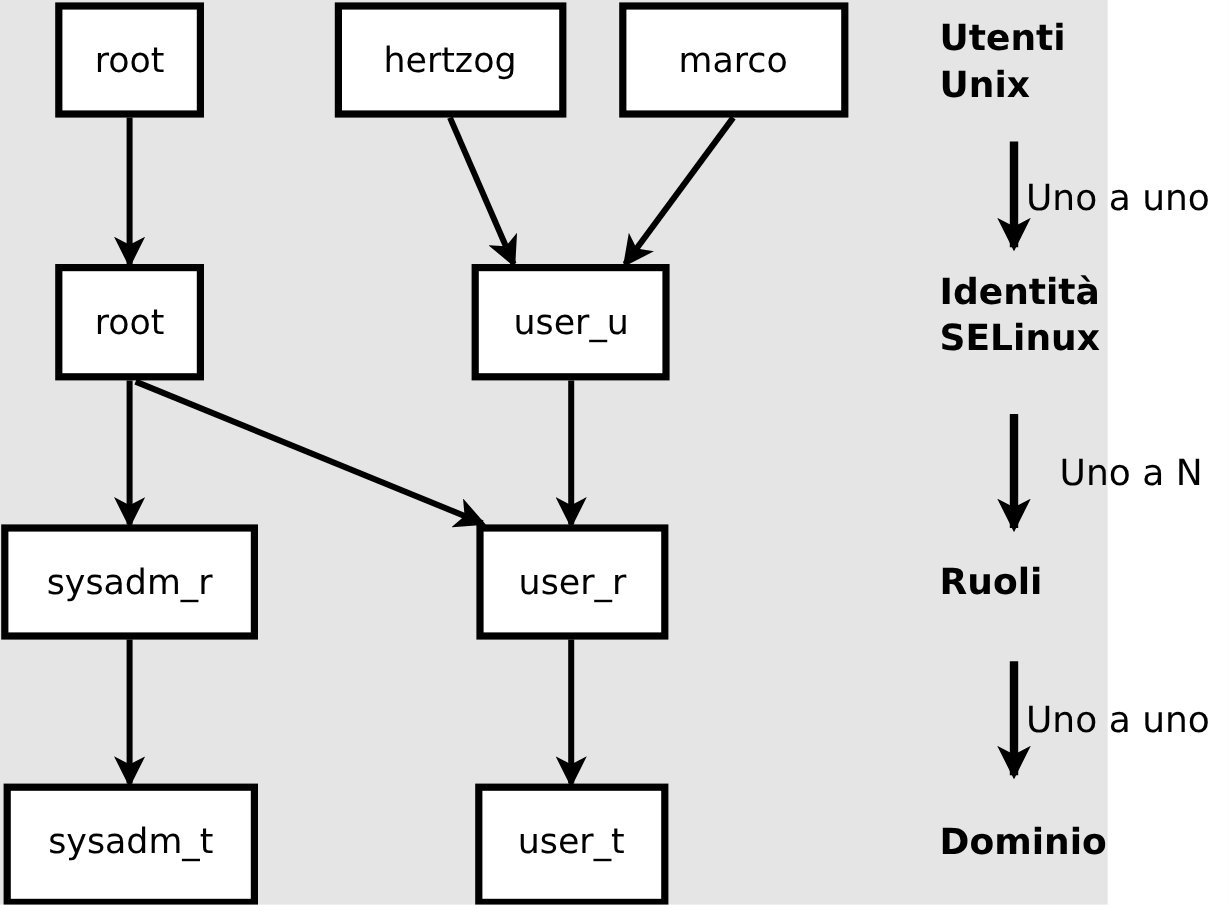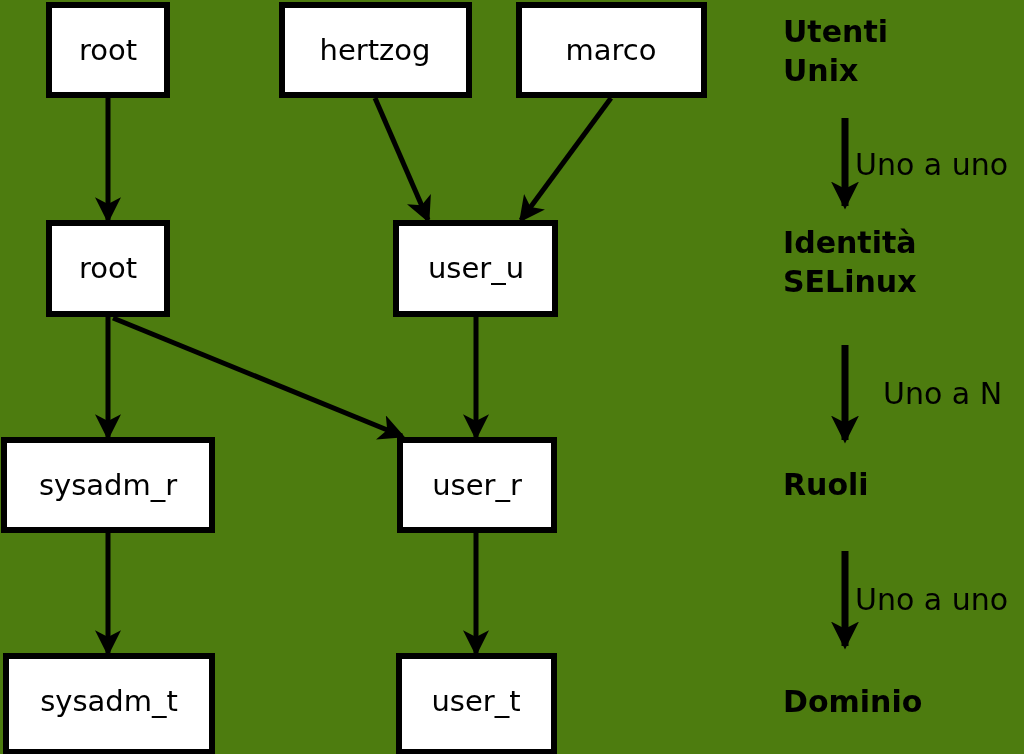--- a/index.html
+++ b/index.html
@@ -8,23 +8,23 @@
     background: #ffffff;
   }
   body {
     width: 1024px;
     height: 754px;
     font-family: "DejaVu Sans", sans-serif;
     overflow: hidden;
   }
   #diagram-root {
     position: relative;
-    width: 1024px;
+    width: 923px;
     height: 754px;
-    background: #4d7c0f;
+    background: #e5e5e5;
   }
   svg.canvas {
     position: absolute;
     top: 0;
     left: 0;
     width: 1024px;
     height: 754px;
     display: block;
   }
   .node-rect {

